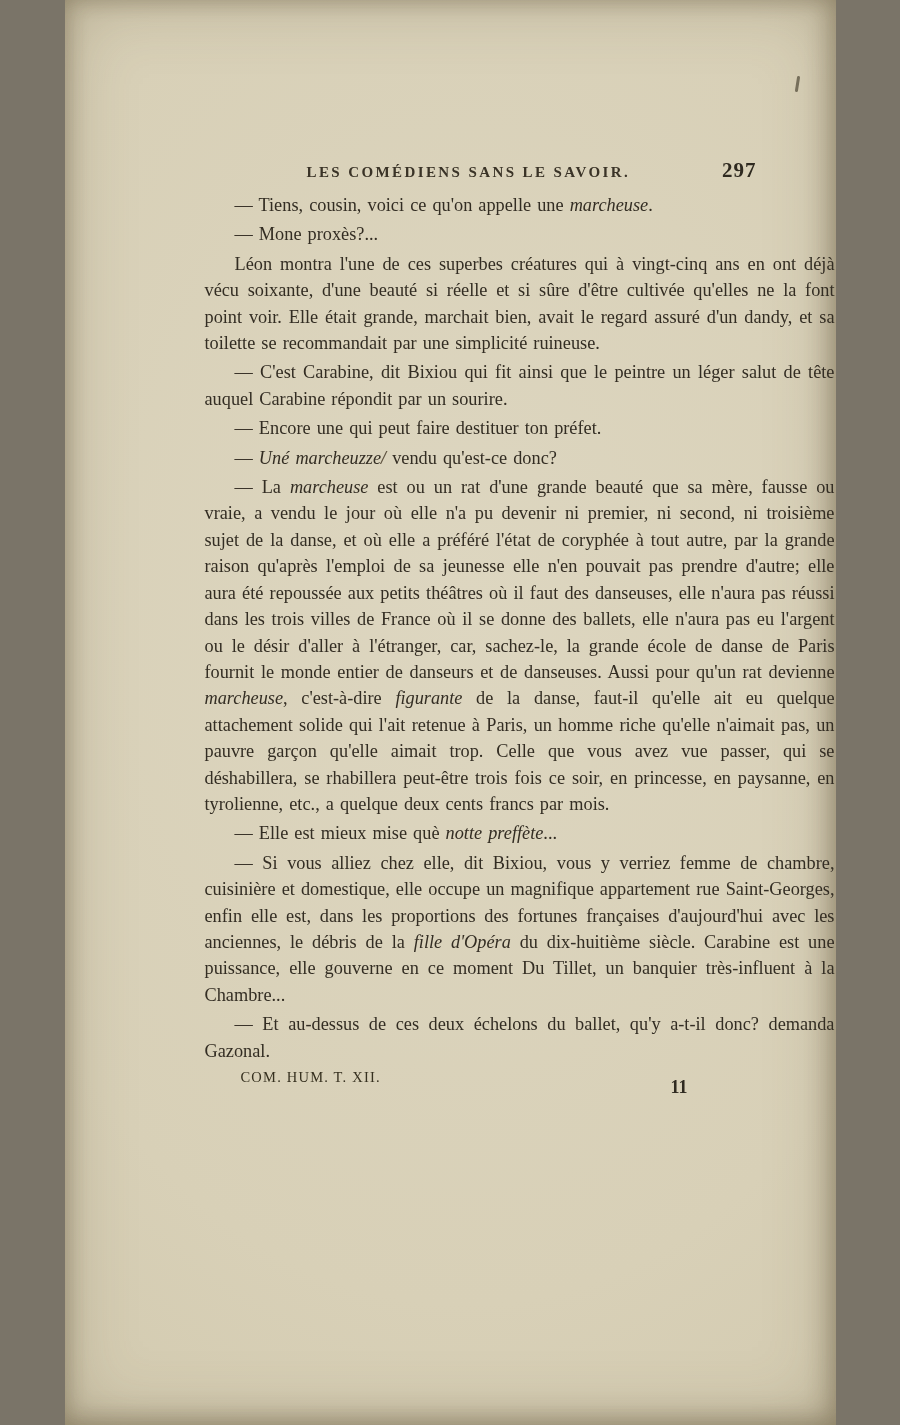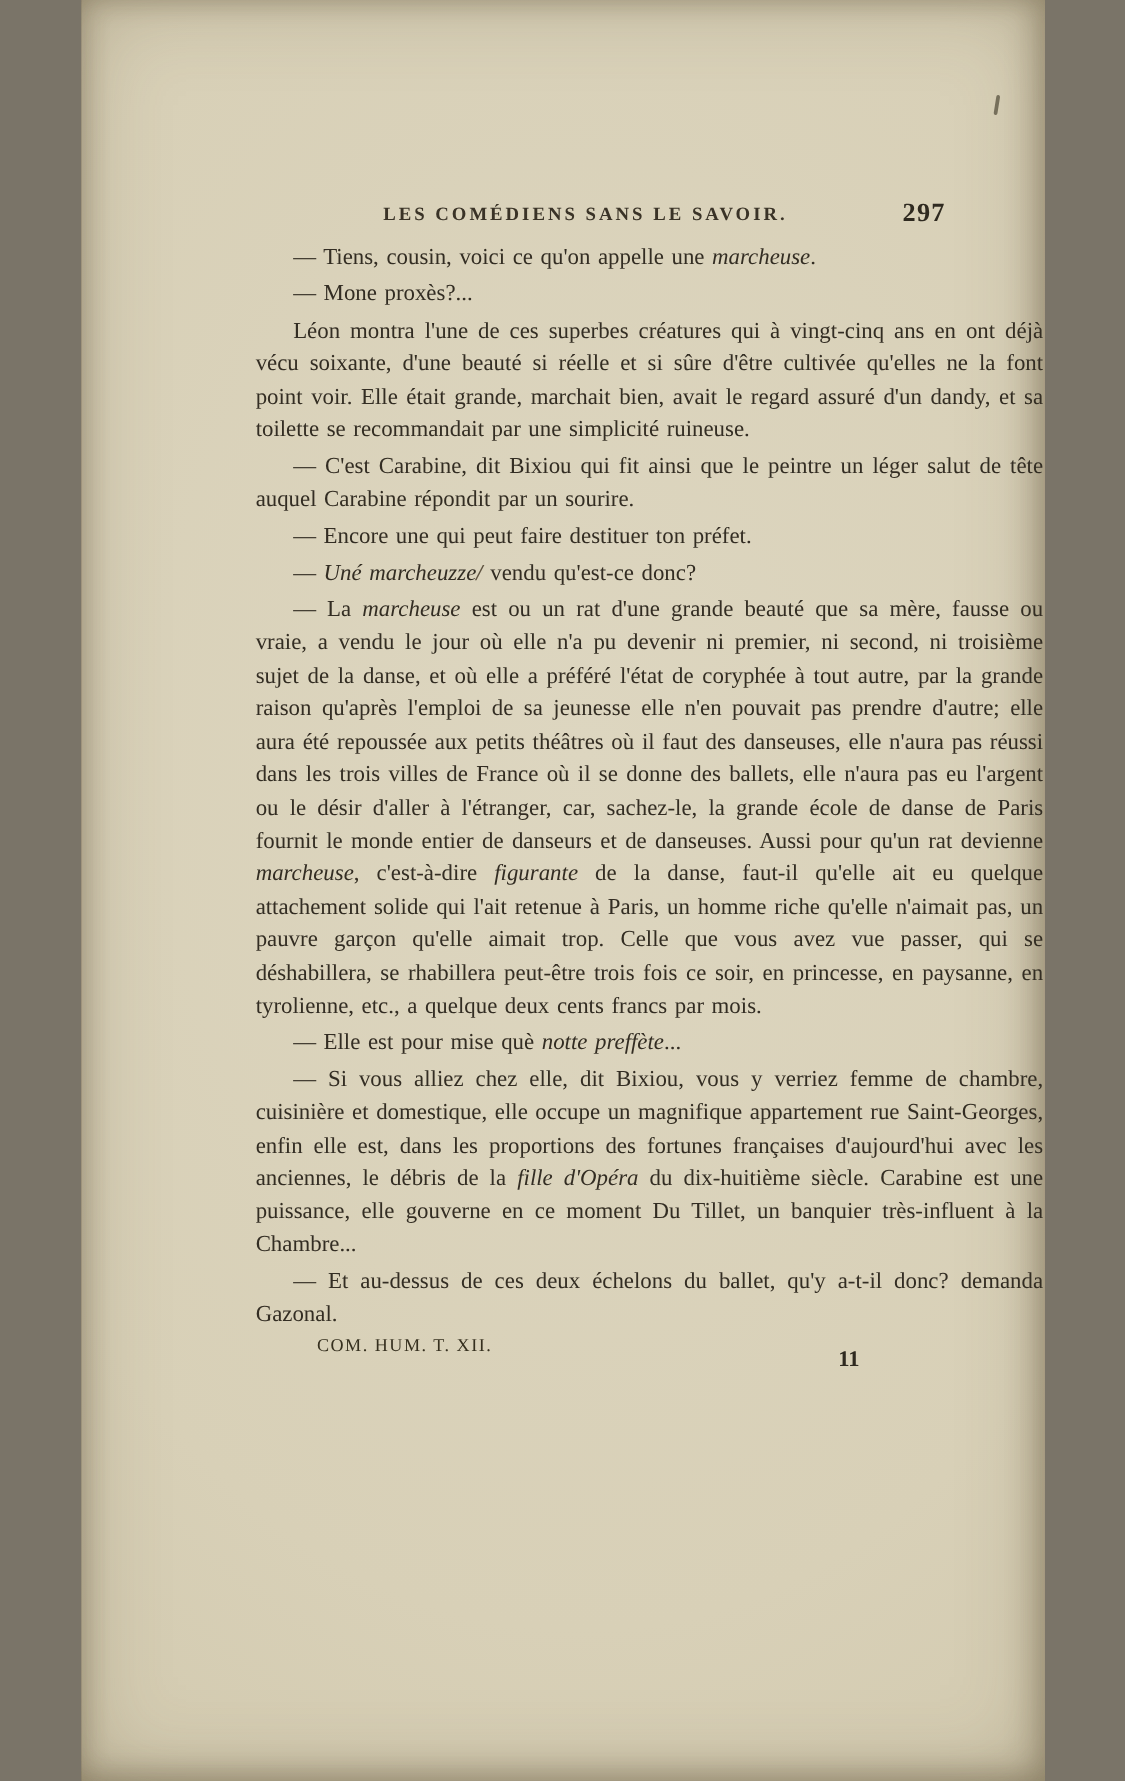--- a/index.html
+++ b/index.html
@@ -33,21 +33,21 @@
     margin:0 0 3px 0;
     font-size:18.3px;line-height:26.4px;
     text-align:justify;text-indent:30px;
     word-spacing:1.5px;
   }
   .seg-n{font-style:normal;}
   .seg-i{font-style:italic;}
   .seg-p{color:#5f5340;font-style:italic;font-weight:bold;}
   .footer{position:relative;height:44px;margin-top:1px;}
   .sig{
-    position:absolute;left:49px;top:2px;
+    position:absolute;left:36px;top:2px;
     font-size:14.5px;letter-spacing:1.2px;color:#36301f;
   }
   .sheet{
     position:absolute;left:466px;top:10px;
     font-size:18px;font-weight:bold;color:#2f2a20;
   }
   .margin-mark{
     position:absolute;left:772px;top:420px;
     font-size:30px;color:#6b5c42;
     transform:rotate(14deg);
@@ -72,21 +72,21 @@
     </div>
 
     <div id="text-flow">
         <p><span class="seg-n">— Tiens, cousin, voici ce qu'on appelle une </span><span class="seg-i">marcheuse</span><span class="seg-n">.</span></p>
         <p><span class="seg-n">— Mone proxès?...</span></p>
         <p><span class="seg-n">Léon montra l'une de ces superbes créatures qui à vingt-cinq ans en ont déjà vécu soixante, d'une beauté si réelle et si sûre d'être cultivée qu'elles ne la font point voir. Elle était grande, marchait bien, avait le regard assuré d'un dandy, et sa toilette se recommandait par une simplicité ruineuse.</span></p>
         <p><span class="seg-n">— C'est Carabine, dit Bixiou qui fit ainsi que le peintre un léger salut de tête auquel Carabine répondit par un sourire.</span></p>
         <p><span class="seg-n">— Encore une qui peut faire destituer ton préfet.</span></p>
         <p><span class="seg-n">— </span><span class="seg-i">Uné marcheuzze</span><span class="seg-p">/</span><span class="seg-n"> vendu qu'est-ce donc?</span></p>
         <p><span class="seg-n">— La </span><span class="seg-i">marcheuse</span><span class="seg-n"> est ou un rat d'une grande beauté que sa mère, fausse ou vraie, a vendu le jour où elle n'a pu devenir ni premier, ni second, ni troisième sujet de la danse, et où elle a préféré l'état de coryphée à tout autre, par la grande raison qu'après l'emploi de sa jeunesse elle n'en pouvait pas prendre d'autre; elle aura été repoussée aux petits théâtres où il faut des danseuses, elle n'aura pas réussi dans les trois villes de France où il se donne des ballets, elle n'aura pas eu l'argent ou le désir d'aller à l'étranger, car, sachez-le, la grande école de danse de Paris fournit le monde entier de danseurs et de danseuses. Aussi pour qu'un rat devienne </span><span class="seg-i">marcheuse</span><span class="seg-n">, c'est-à-dire </span><span class="seg-i">figurante</span><span class="seg-n"> de la danse, faut-il qu'elle ait eu quelque attachement solide qui l'ait retenue à Paris, un homme riche qu'elle n'aimait pas, un pauvre garçon qu'elle aimait trop. Celle que vous avez vue passer, qui se déshabillera, se rhabillera peut-être trois fois ce soir, en princesse, en paysanne, en tyrolienne, etc., a quelque deux cents francs par mois.</span></p>
-        <p><span class="seg-n">— Elle est pour mise què </span><span class="seg-i">notte preffète</span><span class="seg-n">...</span></p>
+        <p><span class="seg-n">— Elle est mieux mise què </span><span class="seg-i">notte preffète</span><span class="seg-n">...</span></p>
         <p><span class="seg-n">— Si vous alliez chez elle, dit Bixiou, vous y verriez femme de chambre, cuisinière et domestique, elle occupe un magnifique appartement rue Saint-Georges, enfin elle est, dans les proportions des fortunes françaises d'aujourd'hui avec les anciennes, le débris de la </span><span class="seg-i">fille d'Opéra</span><span class="seg-n"> du dix-huitième siècle. Carabine est une puissance, elle gouverne en ce moment Du Tillet, un banquier très-influent à la Chambre...</span></p>
         <p><span class="seg-n">— Et au-dessus de ces deux échelons du ballet, qu'y a-t-il donc? demanda Gazonal.</span></p>
       </div>
 
     <div class="footer">
       <span class="sig">COM. HUM. T. XII.</span>
       <span class="sheet">11</span>
     </div>
 
   </div>

